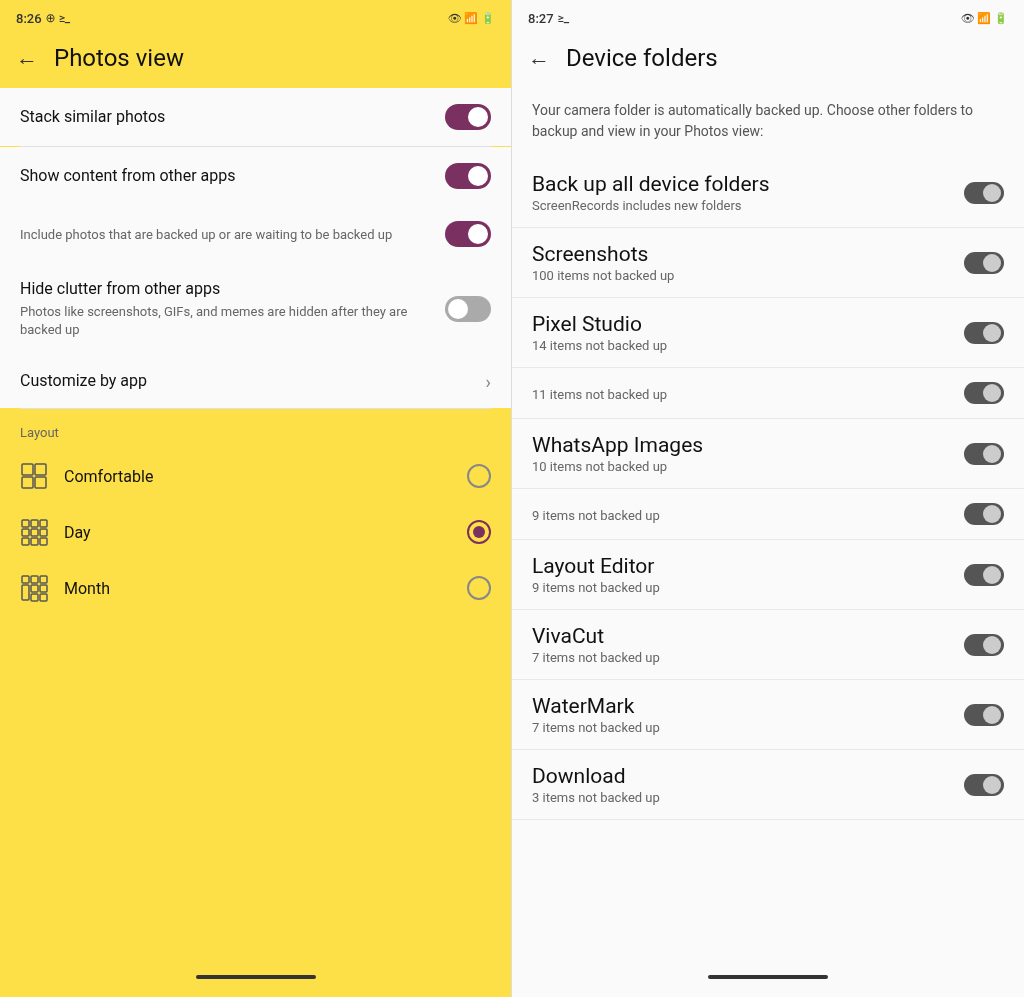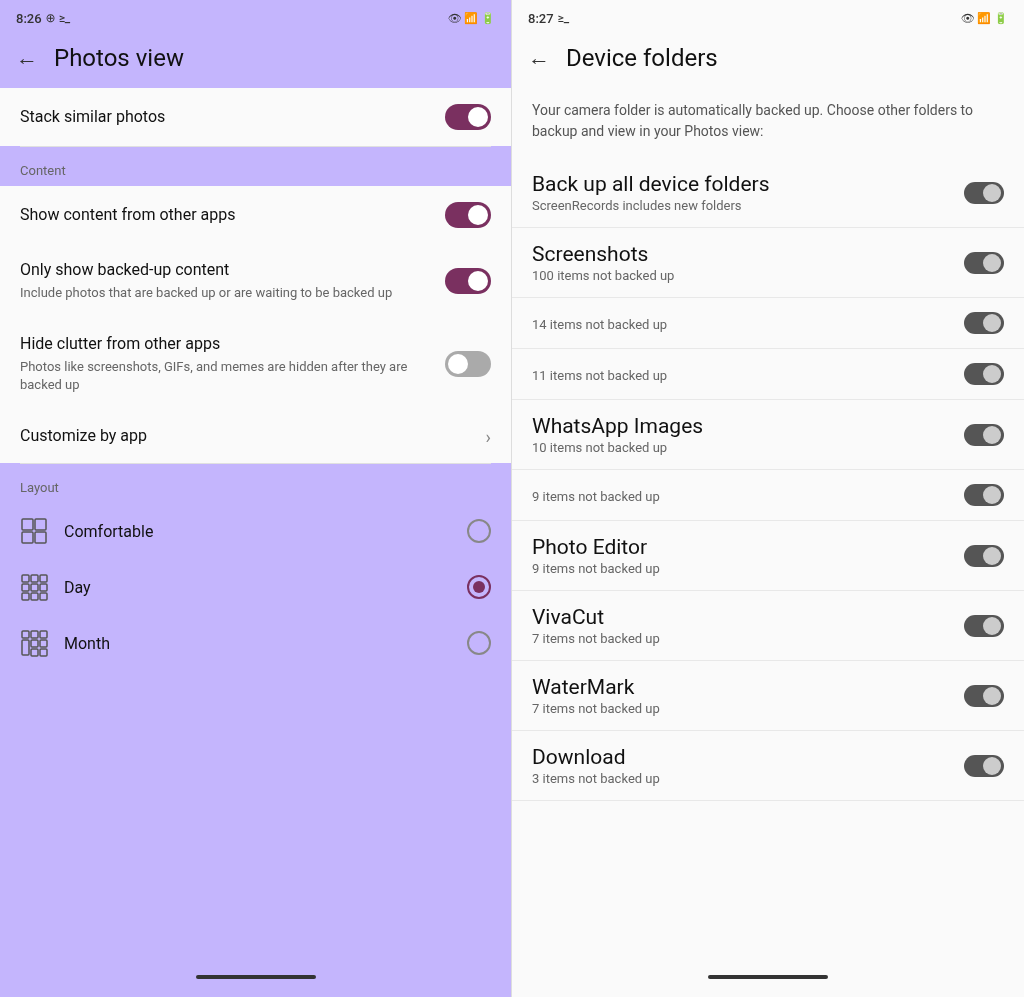--- a/index.html
+++ b/index.html
@@ -7,21 +7,21 @@
       font-family: 'Roboto', Arial, sans-serif;
       background: #f0f0f0;
       display: flex;
       width: 1024px;
       height: 997px;
       overflow: hidden;
     }
     .phone-panel {
       width: 512px;
       height: 997px;
-      background: #c4b5fd;
+      background: #fde047;
       display: flex;
       flex-direction: column;
       overflow: hidden;
       border-right: 1px solid #ddd;
     }
     .status-bar {
       display: flex;
       justify-content: space-between;
       align-items: center;
       padding: 8px 16px 4px;
@@ -252,34 +252,32 @@
       <div class="setting-row-text">
         <div class="setting-label">Stack similar photos</div>
       </div>
       <div class="toggle on">
         <div class="toggle-knob"></div>
       </div>
     </div>
 
     <div class="divider"></div>
 
-    <div class="section-label">Content</div>
 
     <div class="setting-row">
       <div class="setting-row-text">
         <div class="setting-label">Show content from other apps</div>
       </div>
       <div class="toggle on">
         <div class="toggle-knob"></div>
       </div>
     </div>
 
     <div class="setting-row">
       <div class="setting-row-text">
-        <div class="setting-label">Only show backed-up content</div>
         <div class="setting-sublabel">Include photos that are backed up or are waiting to be backed up</div>
       </div>
       <div class="toggle on">
         <div class="toggle-knob"></div>
       </div>
     </div>
 
     <div class="setting-row">
       <div class="setting-row-text">
         <div class="setting-label">Hide clutter from other apps</div>
@@ -386,20 +384,21 @@
       <div class="folder-info">
         <div class="folder-name">Screenshots</div>
         <div class="folder-sub">100 items not backed up</div>
       </div>
       <div class="toggle-sm">
           <div class="toggle-sm-knob"></div>
         </div>
     </div>
     <div class="folder-row">
       <div class="folder-info">
+        <div class="folder-name">Pixel Studio</div>
         <div class="folder-sub">14 items not backed up</div>
       </div>
       <div class="toggle-sm">
           <div class="toggle-sm-knob"></div>
         </div>
     </div>
     <div class="folder-row">
       <div class="folder-info">
         <div class="folder-sub">11 items not backed up</div>
       </div>
@@ -419,21 +418,21 @@
     <div class="folder-row">
       <div class="folder-info">
         <div class="folder-sub">9 items not backed up</div>
       </div>
       <div class="toggle-sm">
           <div class="toggle-sm-knob"></div>
         </div>
     </div>
     <div class="folder-row">
       <div class="folder-info">
-        <div class="folder-name">Photo Editor</div>
+        <div class="folder-name">Layout Editor</div>
         <div class="folder-sub">9 items not backed up</div>
       </div>
       <div class="toggle-sm">
           <div class="toggle-sm-knob"></div>
         </div>
     </div>
     <div class="folder-row">
       <div class="folder-info">
         <div class="folder-name">VivaCut</div>
         <div class="folder-sub">7 items not backed up</div>

